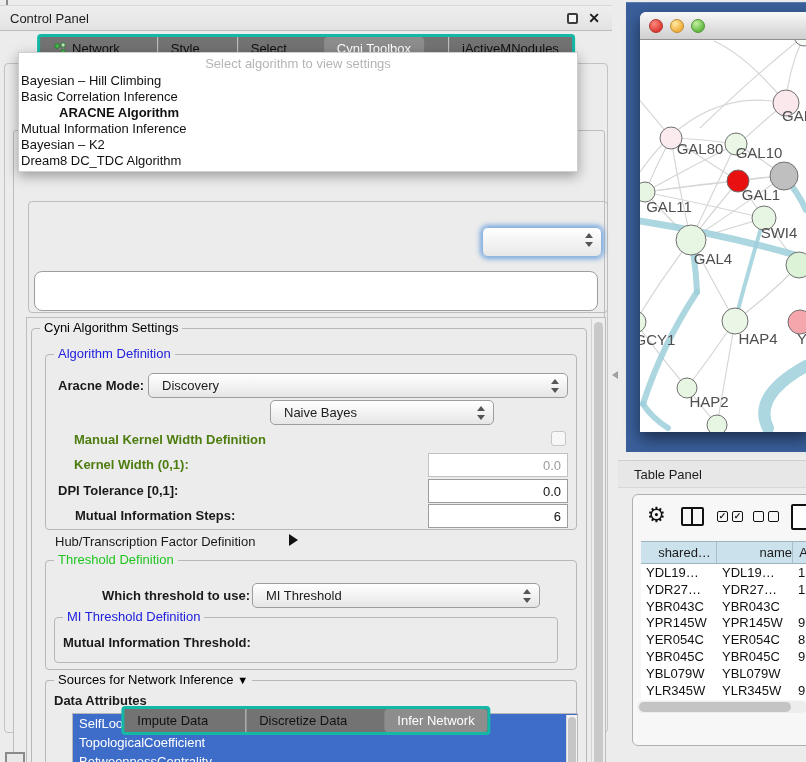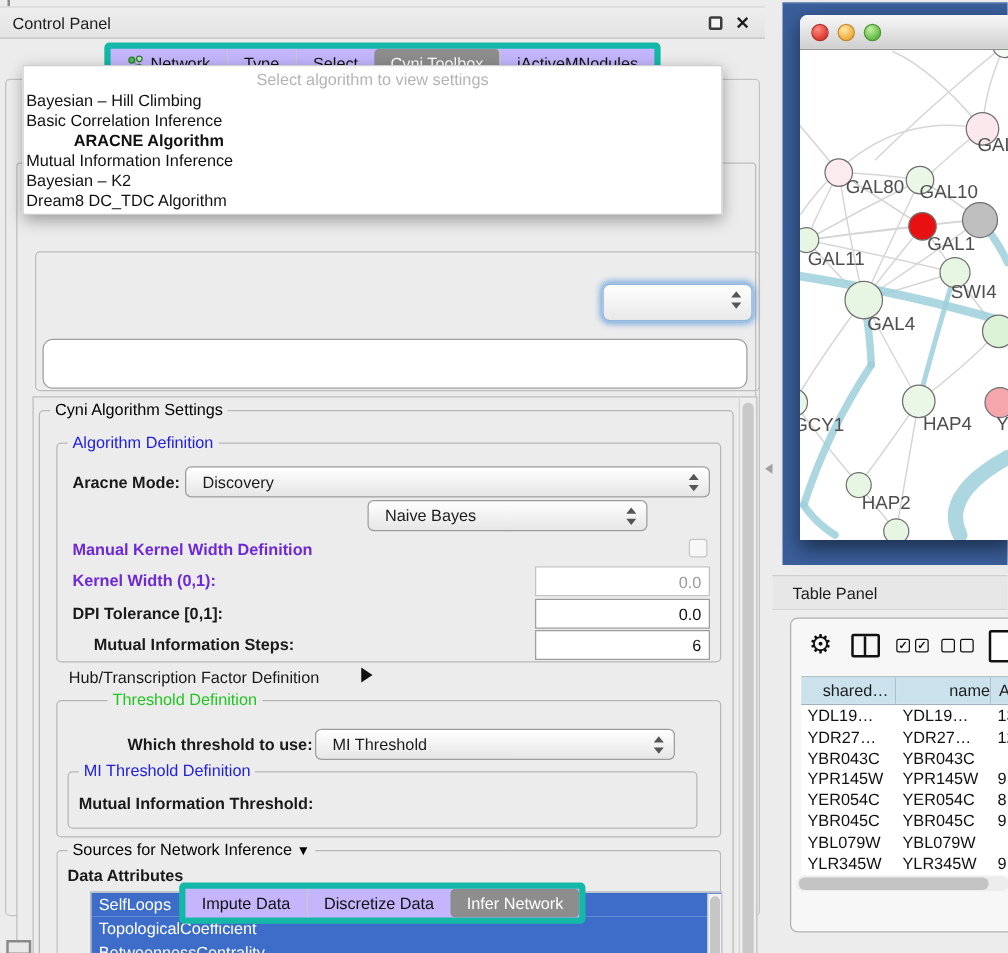--- a/index.html
+++ b/index.html
@@ -9,22 +9,22 @@
   
   #control-panel { position:absolute; left:0; top:5px; width:612px; height:728px; }
   .cp-titlebar { position:absolute; left:0; top:0; width:612px; height:26px;
     background:linear-gradient(#eeeeee,#e3e3e3); border-top:1px solid #d6d6d6;
     border-bottom:1px solid #bdbdbd; }
   .cp-title { position:absolute; left:10px; top:5px; font-size:13px; color:#1c1c1c; }
   .float-btn { position:absolute; right:34px; top:7px; width:11px; height:11px;
     border:2px solid #3c3c3c; border-radius:2px; background:#f5f5f5; }
   .close-btn { position:absolute; right:12px; top:4px; font-size:14px; font-weight:bold; color:#1a1a1a; }
 
-  .tabstrip { position:absolute; display:flex; background:#c4b5fd; border:5px solid #14b8a6;
-    border-radius:4px; overflow:hidden; }
+  .tabstrip { position:absolute; display:flex; background:#737373; border:3px solid #14b8a6;
+    border-radius:4px; overflow:hidden;gap:24px; }
   .tab { display:flex; align-items:center; gap:5px; padding:4px 13px; font-size:13px;
     color:#111; white-space:nowrap; }
   .tab + .tab { border-left:1px solid #c9c9c9; }
   .tab.selected { background:#8d8d8d; color:#ffffff; border-left:none; border-radius:4px; }
   #top-tabs { top:29px; left:50%; transform:translateX(-50%); }
   #bottom-tabs { top:701px; left:50%; transform:translateX(-50%); }
 
   .cp-outer { position:absolute; left:4px; top:58px; width:604px; height:670px;
     border:1px solid #c3c3c3; border-radius:4px; background:#ececec; }
   .cp-inner { position:absolute; left:8px; top:66px; width:592px; height:634px;
@@ -46,24 +46,24 @@
   .algo-item { font-size:13px; color:#111; padding:0 0 0 2px; line-height:16px; }
   .algo-item.bold { font-weight:bold;padding-left:40px; }
 
   
   .scrollpane { position:absolute; left:12px; top:186px; width:580px; height:478px;
     border:1px solid #bdbdbd; background:#ececec; overflow:hidden; }
   .group { position:absolute; border:1px solid #b7b7b7; border-radius:4px; }
   .legend { position:absolute; top:-9px; left:8px; background:#ececec; padding:0 4px;
     font-size:13px; white-space:nowrap; }
   .legend.blue { color:#2020dd; }
-  .legend.green { color:#21c521;margin-left:32px; }
+  .legend.green { color:#21c521; }
   .lbl { position:absolute; font-size:13px; color:#1a1a1a; white-space:nowrap; }
   .lbl.b { font-weight:bold; }
-  .lbl.dis { color:#6d28d9; font-weight:bold; }
+  .lbl.dis { color:#4d7c0f; font-weight:bold;margin-left:16px; }
   .combo { position:absolute; height:25px; border:1px solid #9d9d9d; border-radius:5px;
     background:linear-gradient(#ffffff,#e6e6e6); font-size:13px; color:#1c1c1c; }
   .combo .cv { position:absolute; left:13px; top:4px; }
   .spin { position:absolute; right:8px; top:5px; width:8px; height:14px; }
   .spin:before, .spin:after { content:""; position:absolute; left:0; border-left:4px solid transparent;
     border-right:4px solid transparent; }
   .spin:before { top:0; border-bottom:5px solid #555; }
   .spin:after { bottom:0; border-top:5px solid #555; }
   .tfield { position:absolute; height:24px; border:1px solid #9d9d9d; background:#ffffff;
     font-size:13px; color:#111; text-align:right; padding:4px 6px 0 0; }
@@ -149,21 +149,21 @@
         <svg width="14" height="14">
           <line x1="4" y1="4" x2="10" y2="10" stroke="#9a9a9a"></line>
           <line x1="10" y1="3" x2="10" y2="10" stroke="#9a9a9a"></line>
           <circle cx="4" cy="4" r="2.4" fill="#49b84f" stroke="#2e7d33"></circle>
           <circle cx="10" cy="3" r="2.2" fill="#bfe6bf" stroke="#2e7d33"></circle>
           <circle cx="10" cy="10" r="2.4" fill="#49b84f" stroke="#2e7d33"></circle>
         </svg>
         <span>Network</span>
       </div>
       <div class="tab">
-        <span>Type</span>
+        <span>Style</span>
       </div>
       <div class="tab">
         <span>Select</span>
       </div>
       <div class="tab selected">
         <span>Cyni Toolbox</span>
       </div>
       <div class="tab">
         <span>jActiveMNodules</span>
       </div>
@@ -183,21 +183,21 @@
           <span class="legend">Cyni Algorithm Settings</span>
         </div>
 
         <div class="group" style="left:18px; top:36px; width:532px; height:176px;">
           <span class="legend blue">Algorithm Definition</span>
           <span class="lbl b" style="left:12px; top:23px;">Aracne Mode:</span>
           <div class="combo" style="left:102px; top:18px; width:420px;">
             <span class="cv">Discovery</span>
             <span class="spin"></span>
           </div>
-          <div class="combo" style="left:248px; top:45px; width:224px;">
+          <div class="combo" style="left:224px; top:45px; width:224px;">
             <span class="cv">Naive Bayes</span>
             <span class="spin"></span>
           </div>
           <span class="lbl dis" style="left:12px; top:77px;">Manual Kernel Width Definition</span>
           <span class="chk" style="left:505px; top:76px;"></span>
           <span class="lbl dis" style="left:12px; top:102px;">Kernel Width (0,1):</span>
           <span class="tfield dis" style="left:382px; top:98px; width:140px;">0.0</span>
           <span class="lbl b" style="left:12px; top:128px;">DPI Tolerance [0,1]:</span>
           <span class="tfield" style="left:382px; top:124px; width:140px;">0.0</span>
           <span class="lbl b" style="left:29px; top:153px;">Mutual Information Steps:</span>

